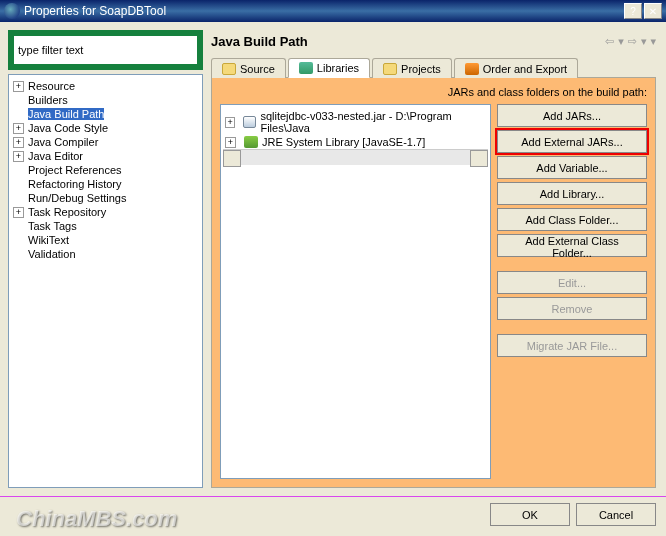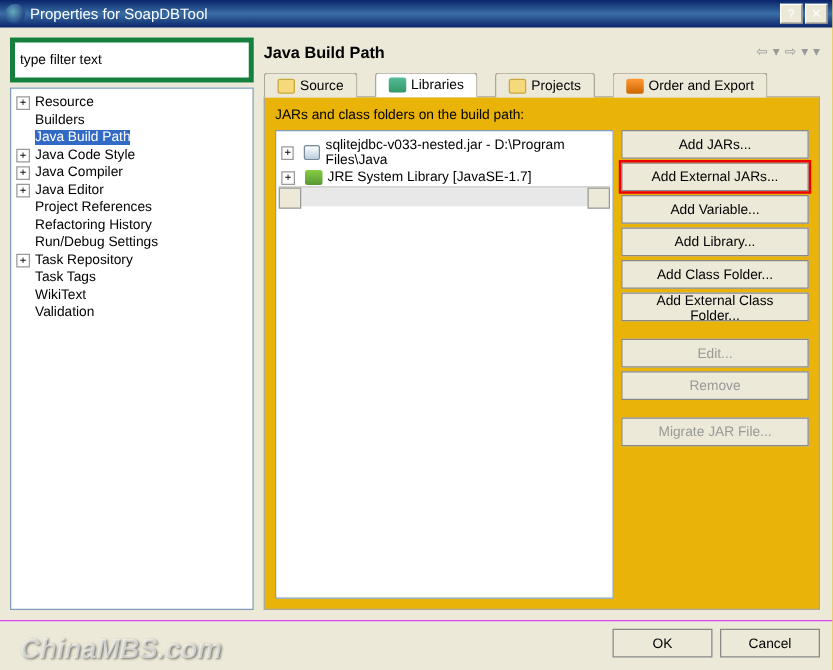--- a/index.html
+++ b/index.html
@@ -4,40 +4,40 @@
 <style>
 * { box-sizing: border-box; margin: 0; padding: 0; }
 body { font-family: Tahoma, Arial, sans-serif; font-size: 11px; background: #ece9d8; width: 666px; height: 536px; overflow: hidden; position: relative; }
 .titlebar { background: linear-gradient(to bottom, #0a246a 0%, #3a6ea5 50%, #0a246a 100%); height: 22px; display: flex; align-items: center; padding: 0 4px; color: #fff; }
 .titlebar .icon { width: 16px; height: 16px; background: radial-gradient(circle at 40% 40%, #6ab 0%, #248 70%); border-radius: 50%; margin-right: 4px; }
 .titlebar .title { font-weight: normal; font-size: 12px; flex: 1; }
 .tb-btns { display: flex; gap: 2px; }
 .tb-btn { width: 18px; height: 16px; background: #ece9d8; border: 1px solid #fff; border-right-color: #888; border-bottom-color: #888; display: flex; align-items: center; justify-content: center; font-size: 10px; cursor: pointer; }
 .content { display: flex; height: 474px; padding: 8px; gap: 6px; }
 .left-panel { width: 195px; display: flex; flex-direction: column; }
-.filter-input { width: 100%; height: 20px; border: 4px solid #15803d; background: #fff; padding: 14px 4px; font-size: 11px; }
+.filter-input { width: 100%; height: 20px; border: 6px solid #15803d; background: #fff; padding: 14px 4px; font-size: 11px; }
 .filter-input::selection { background: #316ac5; color: #fff; }
 .tree { flex: 1; background: #fff; border: 1px solid #7f9db9; margin-top: 4px; padding: 4px 2px; overflow: auto; }
 .tree-item { padding: 1px 2px; cursor: pointer; display: flex; align-items: center; white-space: nowrap; }
 .tree-item.selected .label { background: #316ac5; color: #fff; }
 .expander { width: 11px; height: 11px; border: 1px solid #999; display: inline-flex; align-items: center; justify-content: center; font-size: 9px; line-height: 1; margin-right: 4px; background: #fff; color: #000; }
 .expander.empty { border: none; }
 .right-panel { flex: 1; display: flex; flex-direction: column; }
 .header-row { display: flex; align-items: center; justify-content: space-between; padding: 4px 2px 8px; }
 .header-title { font-size: 13px; font-weight: bold; }
 .nav-arrows { display: flex; gap: 4px; align-items: center; color: #999; font-size: 11px; }
 .tabs { display: flex; border-bottom: 1px solid #aca899; margin: 0 2px; }
-.tab { padding: 3px 10px; border: 1px solid #aca899; border-bottom: none; background: #ece9d8; margin-right: 14px; border-radius: 3px 3px 0 0; display: flex; align-items: center; gap: 4px; cursor: pointer; position: relative; top: 1px; justify-content: space-between; }
+.tab { padding: 3px 10px; border: 1px solid #aca899; border-bottom: none; background: #ece9d8; margin-right: 2px; border-radius: 3px 3px 0 0; display: flex; align-items: center; gap: 4px; cursor: pointer; position: relative; top: 1px; justify-content: space-between; }
 .tab.active { background: #fff; border-bottom: 1px solid #fff; }
 .tab-icon { width: 14px; height: 12px; display: inline-block; }
 .ti-src { background: #f5d97a; border: 1px solid #c9a83a; border-radius: 2px; }
 .ti-prj { background: #f5d97a; border: 1px solid #c9a83a; border-radius: 2px; }
 .ti-lib { background: linear-gradient(#5b9, #396); border-radius: 2px; }
 .ti-ord { background: linear-gradient(#f93, #c60); border-radius: 2px; }
-.tab-body { flex: 1; background: #eab308; border: 1px solid #aca899; border-top: none; margin: 0 2px; padding: 8px; display: flex; flex-direction: column; }
+.tab-body { flex: 1; background: #fdba74; border: 1px solid #aca899; border-top: none; margin: 0 2px; padding: 8px; display: flex; flex-direction: column; align-items: flex-end; }
 .desc { margin-bottom: 6px; }
 .lib-area { display: flex; gap: 6px; flex: 1; }
 .lib-tree { flex: 1; border: 1px solid #7f9db9; background: #fff; padding: 4px 2px; overflow: auto; }
 .lib-item { padding: 1px 2px; display: flex; align-items: center; gap: 4px; }
 .jar-icon { width: 14px; height: 12px; background: linear-gradient(#fff,#bcd); border: 1px solid #789; border-radius: 2px; }
 .jre-icon { width: 14px; height: 12px; background: linear-gradient(#8c4,#593); border-radius: 2px; }
 .btn-col { display: flex; flex-direction: column; gap: 3px; width: 150px; }
 .btn { height: 23px; border: 1px solid #888; background: #ece9d8; cursor: pointer; font-size: 11px; padding: 0 6px; }
 .btn.highlight { outline: 2px solid #e00; outline-offset: 0; }
 .btn:disabled { color: #999; }

